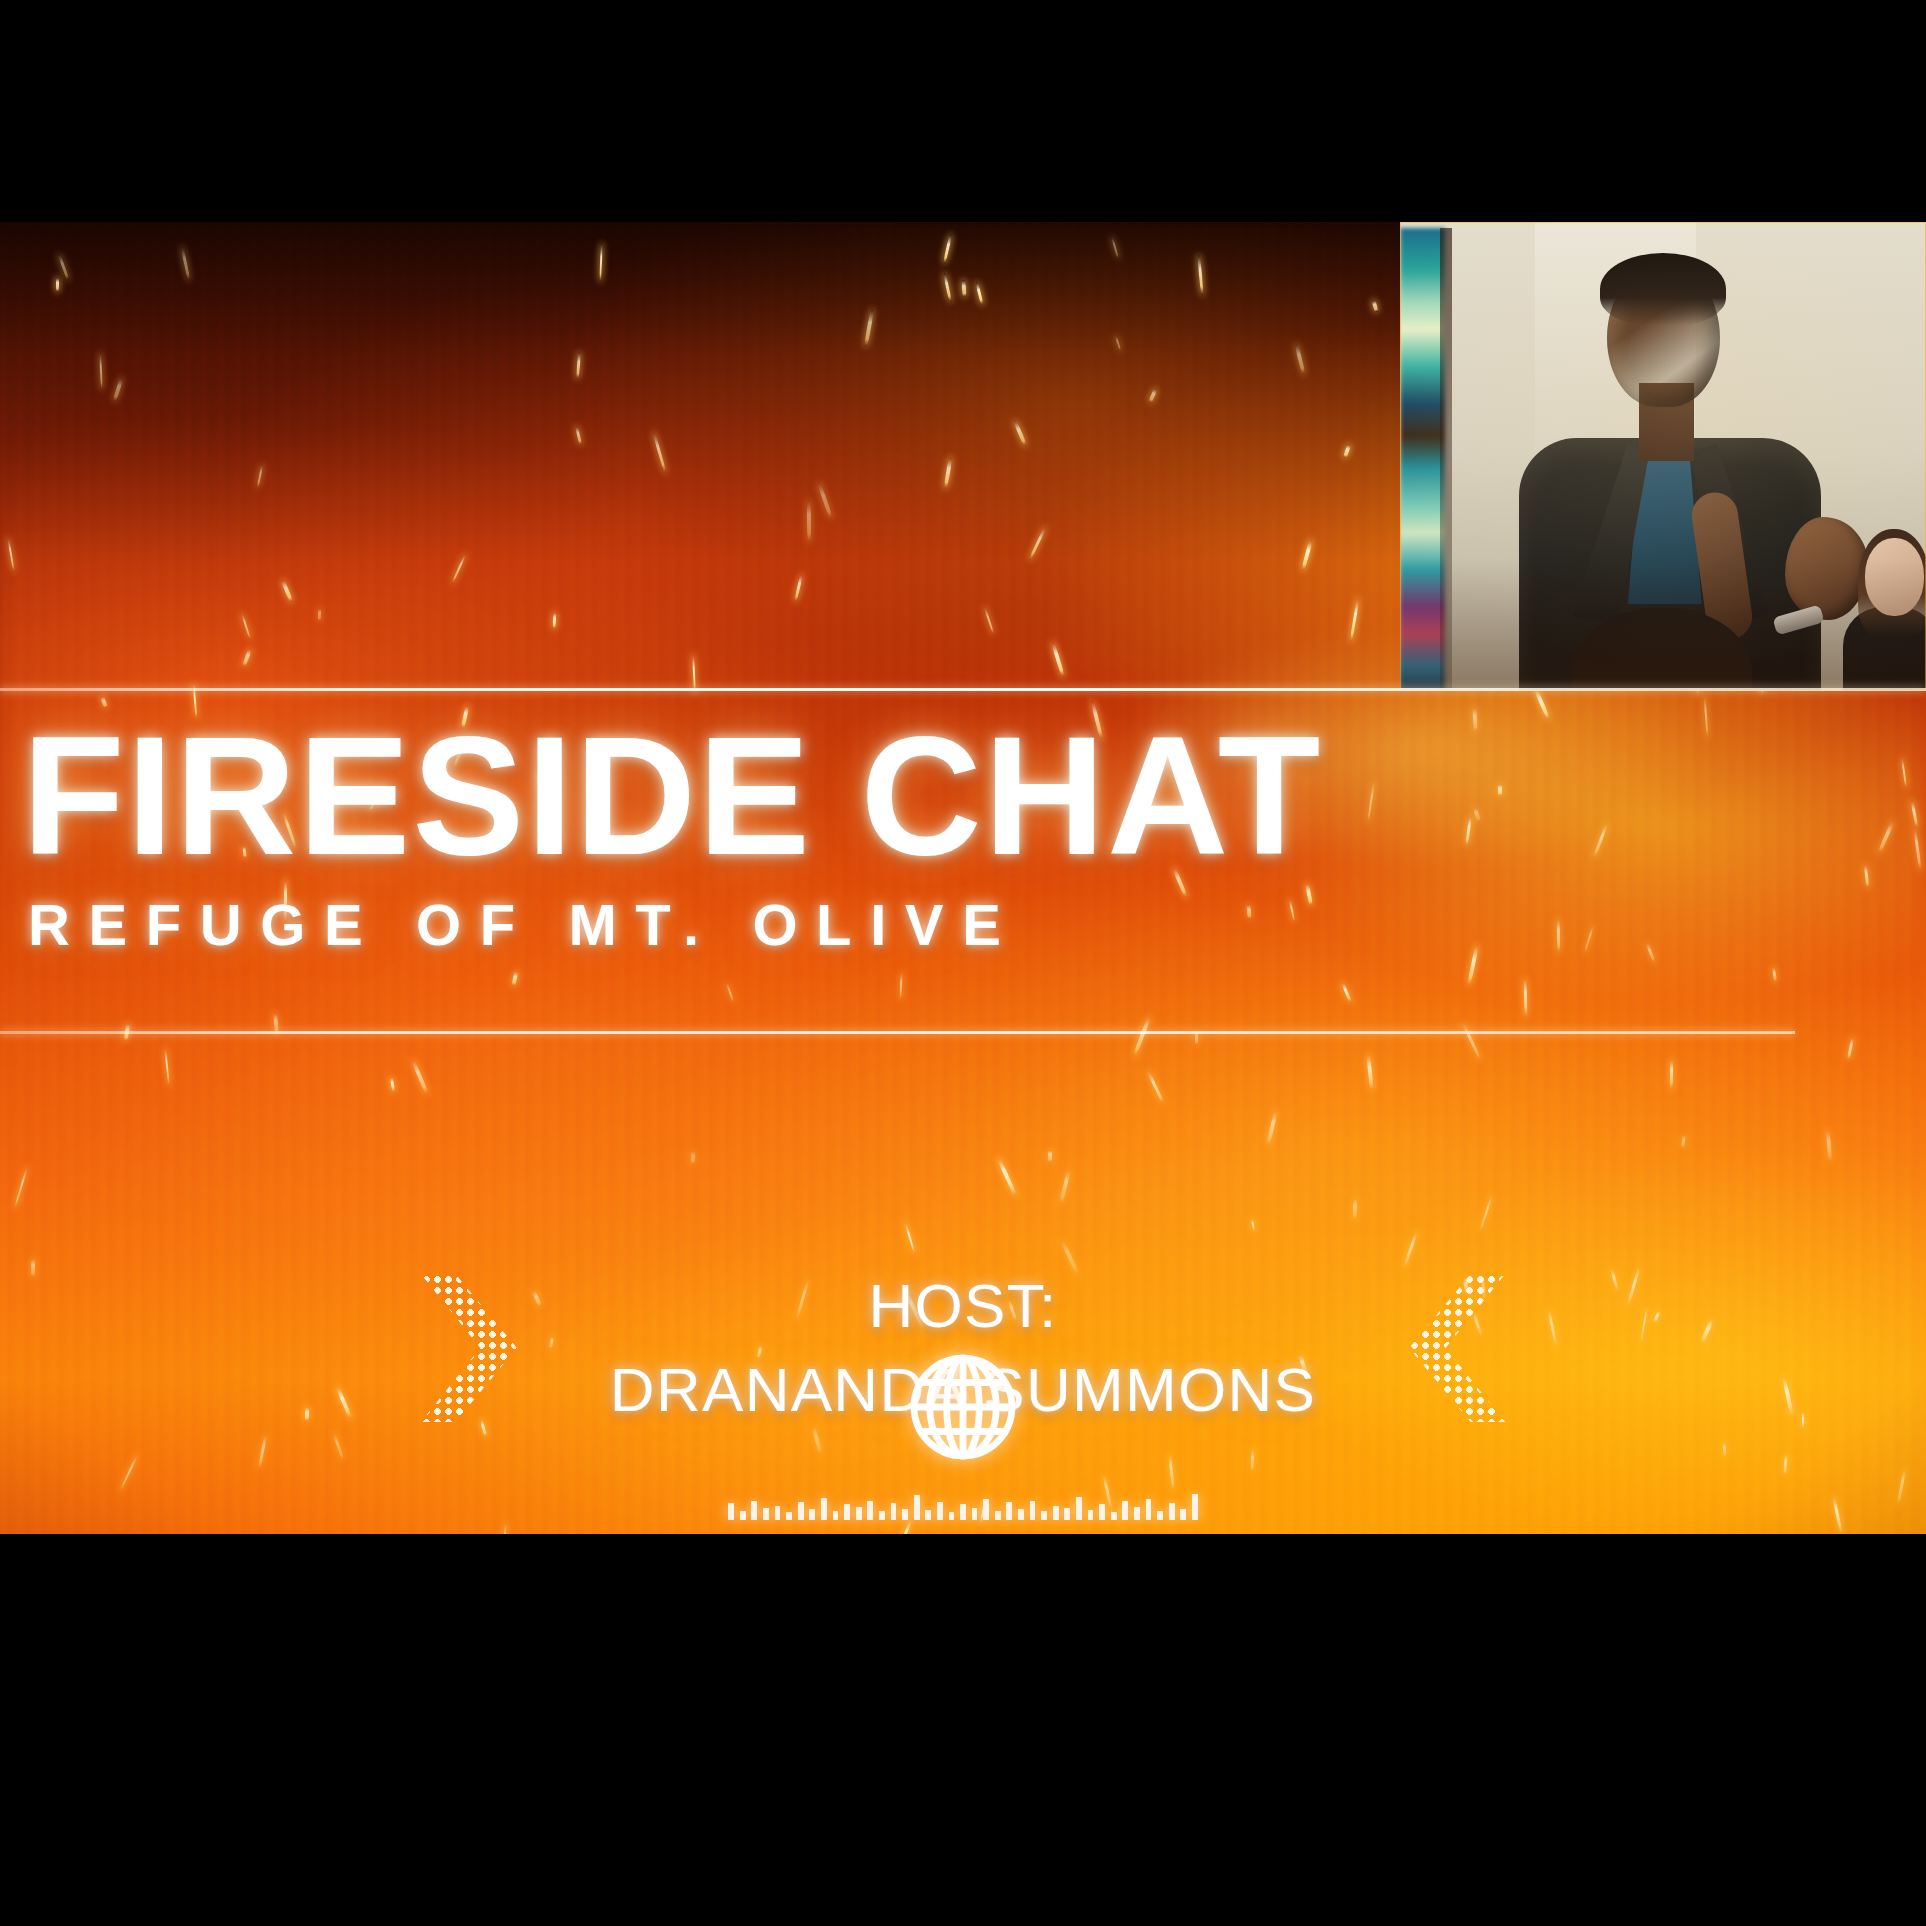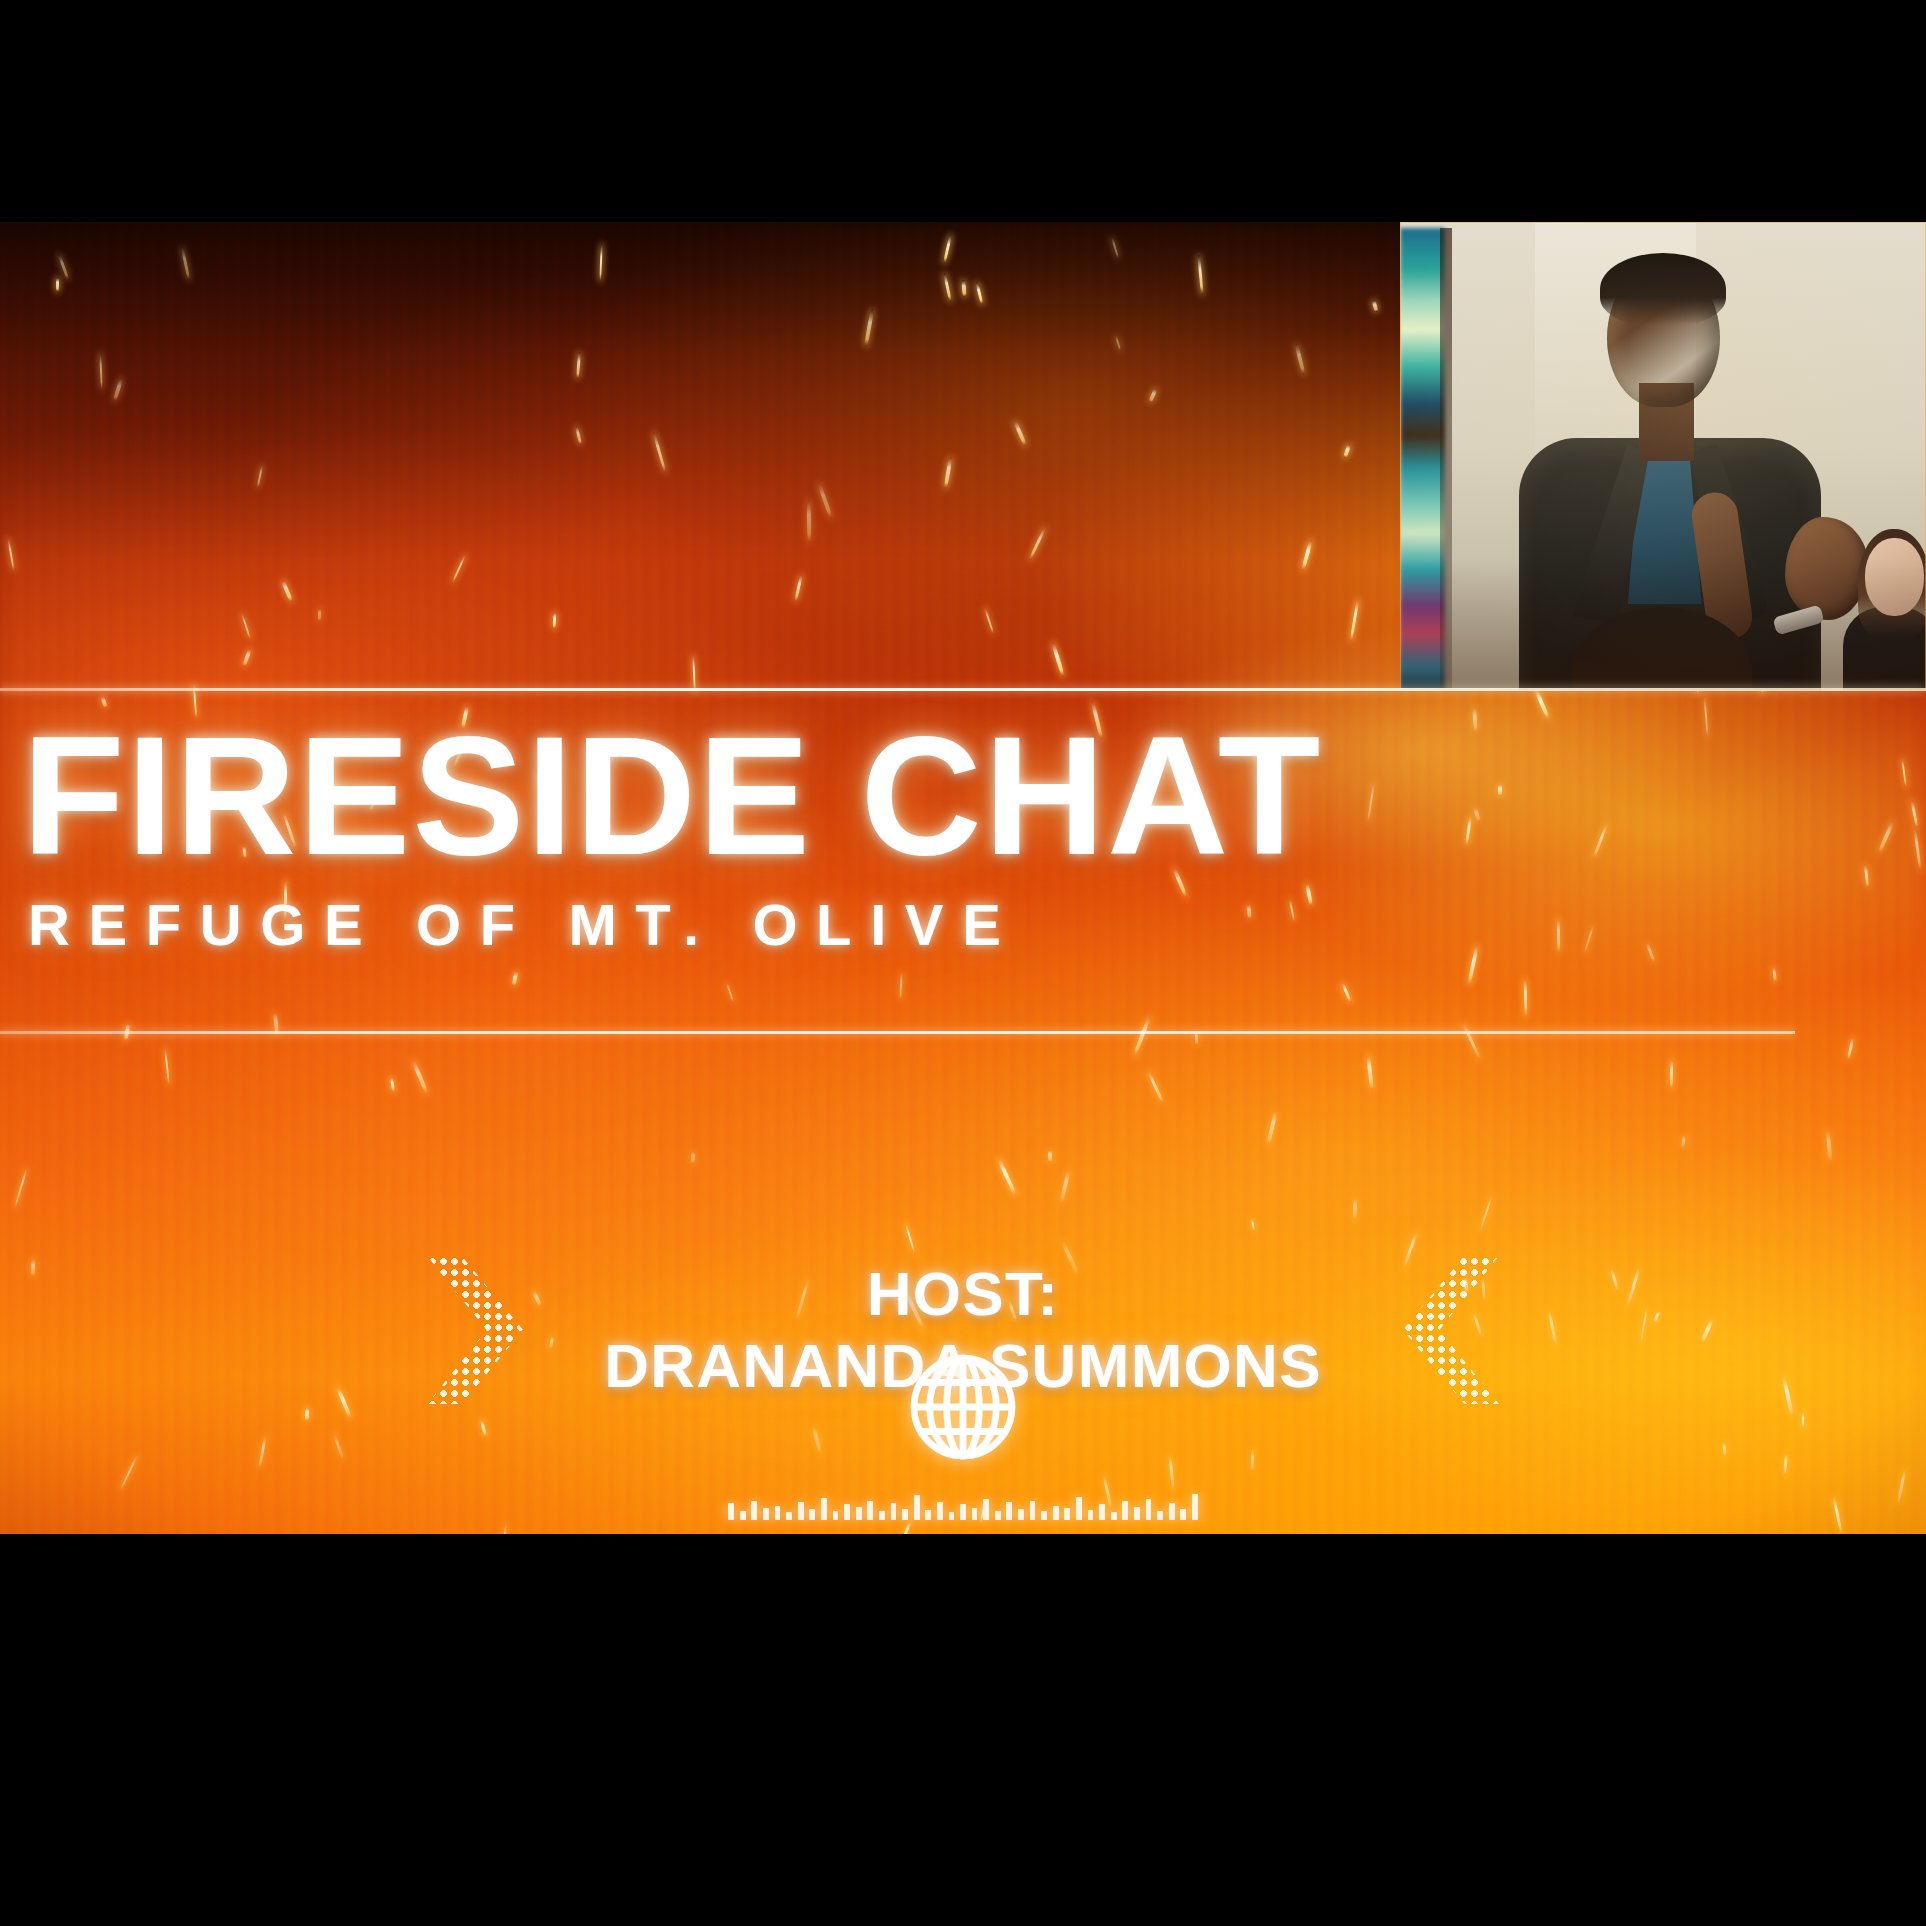--- a/index.html
+++ b/index.html
@@ -292,24 +292,24 @@
     clip-path: polygon(0% 0%, 36% 0%, 100% 50%, 36% 100%, 0% 100%, 62% 50%);
   }
   #chevron-right {
     clip-path: polygon(100% 0%, 64% 0%, 0% 50%, 64% 100%, 100% 100%, 38% 50%);
   }
   #host-text {
     text-align: center;
     white-space: nowrap;
   }
   .host-line {
-    margin: 4px;
+    margin: 16px;
     font-size: 62px;
     line-height: 68px;
-    font-weight: 700;
+    font-weight: 400;
     letter-spacing: 1.3px;
     color: #ffffff;
     text-shadow:
       0 0 10.3px rgba(255,245,230,.95),
       0 0 29.5px rgba(255,170,80,.7),
       0 2.6px 10.3px rgba(90,20,0,.5);
   }
 
   
   #logo-block {

